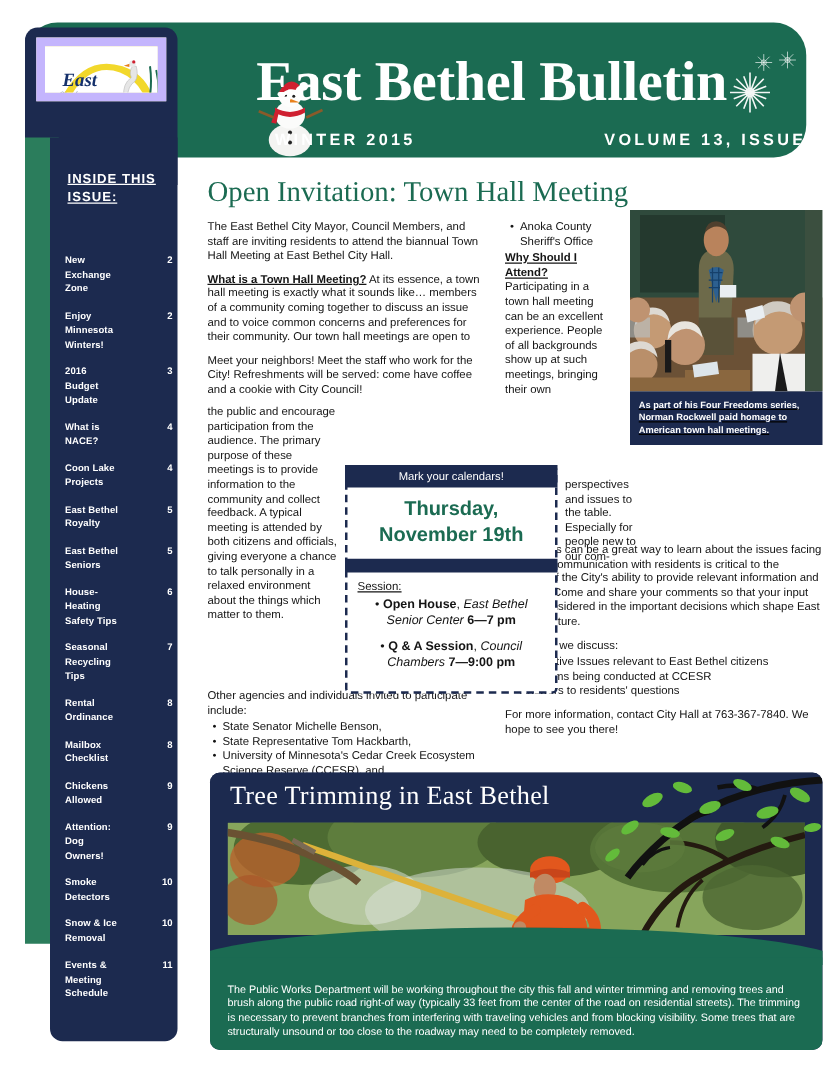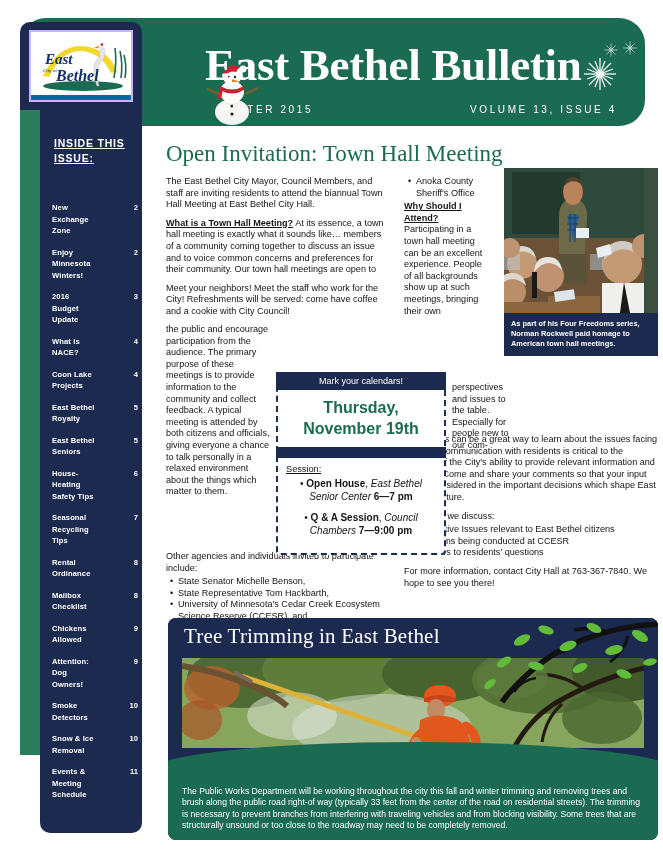--- a/index.html
+++ b/index.html
@@ -32,23 +32,23 @@
   .masthead-logo-frame {
     position: absolute;
     left: 20px; top: 22px;
     width: 122px; height: 126px;
     background: #1c2a4f;
     border-radius: 10px 10px 0 0;
   }
   .logo-box {
     position: absolute;
     left: 9px; top: 8px;
-    width: 104px; height: 72px;
-    background: #0369a1;
-    border: 2px solid #c4b5fd;
+    width: 104px; height: 51px;
+    background: #fef9c3;
+    border: 7px solid #c4b5fd;
     overflow: hidden;
   }
   .logo-svg { display:block; }
 
   .masthead-title {
     position: absolute;
     left: 185px; top: 20px;
     width: 440px;
     color: #ffffff;
     font-family: "Liberation Serif", serif;
@@ -56,22 +56,22 @@
     font-weight: bold;
     letter-spacing: -0.3px;
     line-height: 54px;
     white-space: nowrap;
   }
   .masthead-sub {
     position: absolute;
     top: 86px;
     color: #ffffff;
     font-family: "Liberation Sans", sans-serif;
-    font-size: 10px;
-    font-weight: normal;
+    font-size: 13px;
+    font-weight: bold;
     letter-spacing: 2.6px;
   }
   .masthead-season { left: 200px; }
   .masthead-volume { left: 450px; text-align: right; }
 
   .snowman {
     position: absolute;
     left: 185px; top: 42px;
     width: 56px; height: 66px;
   }
@@ -241,20 +241,21 @@
     position: absolute;
     left: 238px; top: 272px;
     width: 254px;
   }
 
   
   .rockwell-wrap {
     position: absolute;
     left: 504px; top: 168px;
     width: 154px;
+    text-decoration: underline;
   }
   .rockwell-img {
     width: 154px; height: 145px;
     display: block;
   }
   .rockwell-cap {
     background: #1c2a4f;
     color: #ffffff;
     font-size: 7.4px;
     font-weight: bold;

